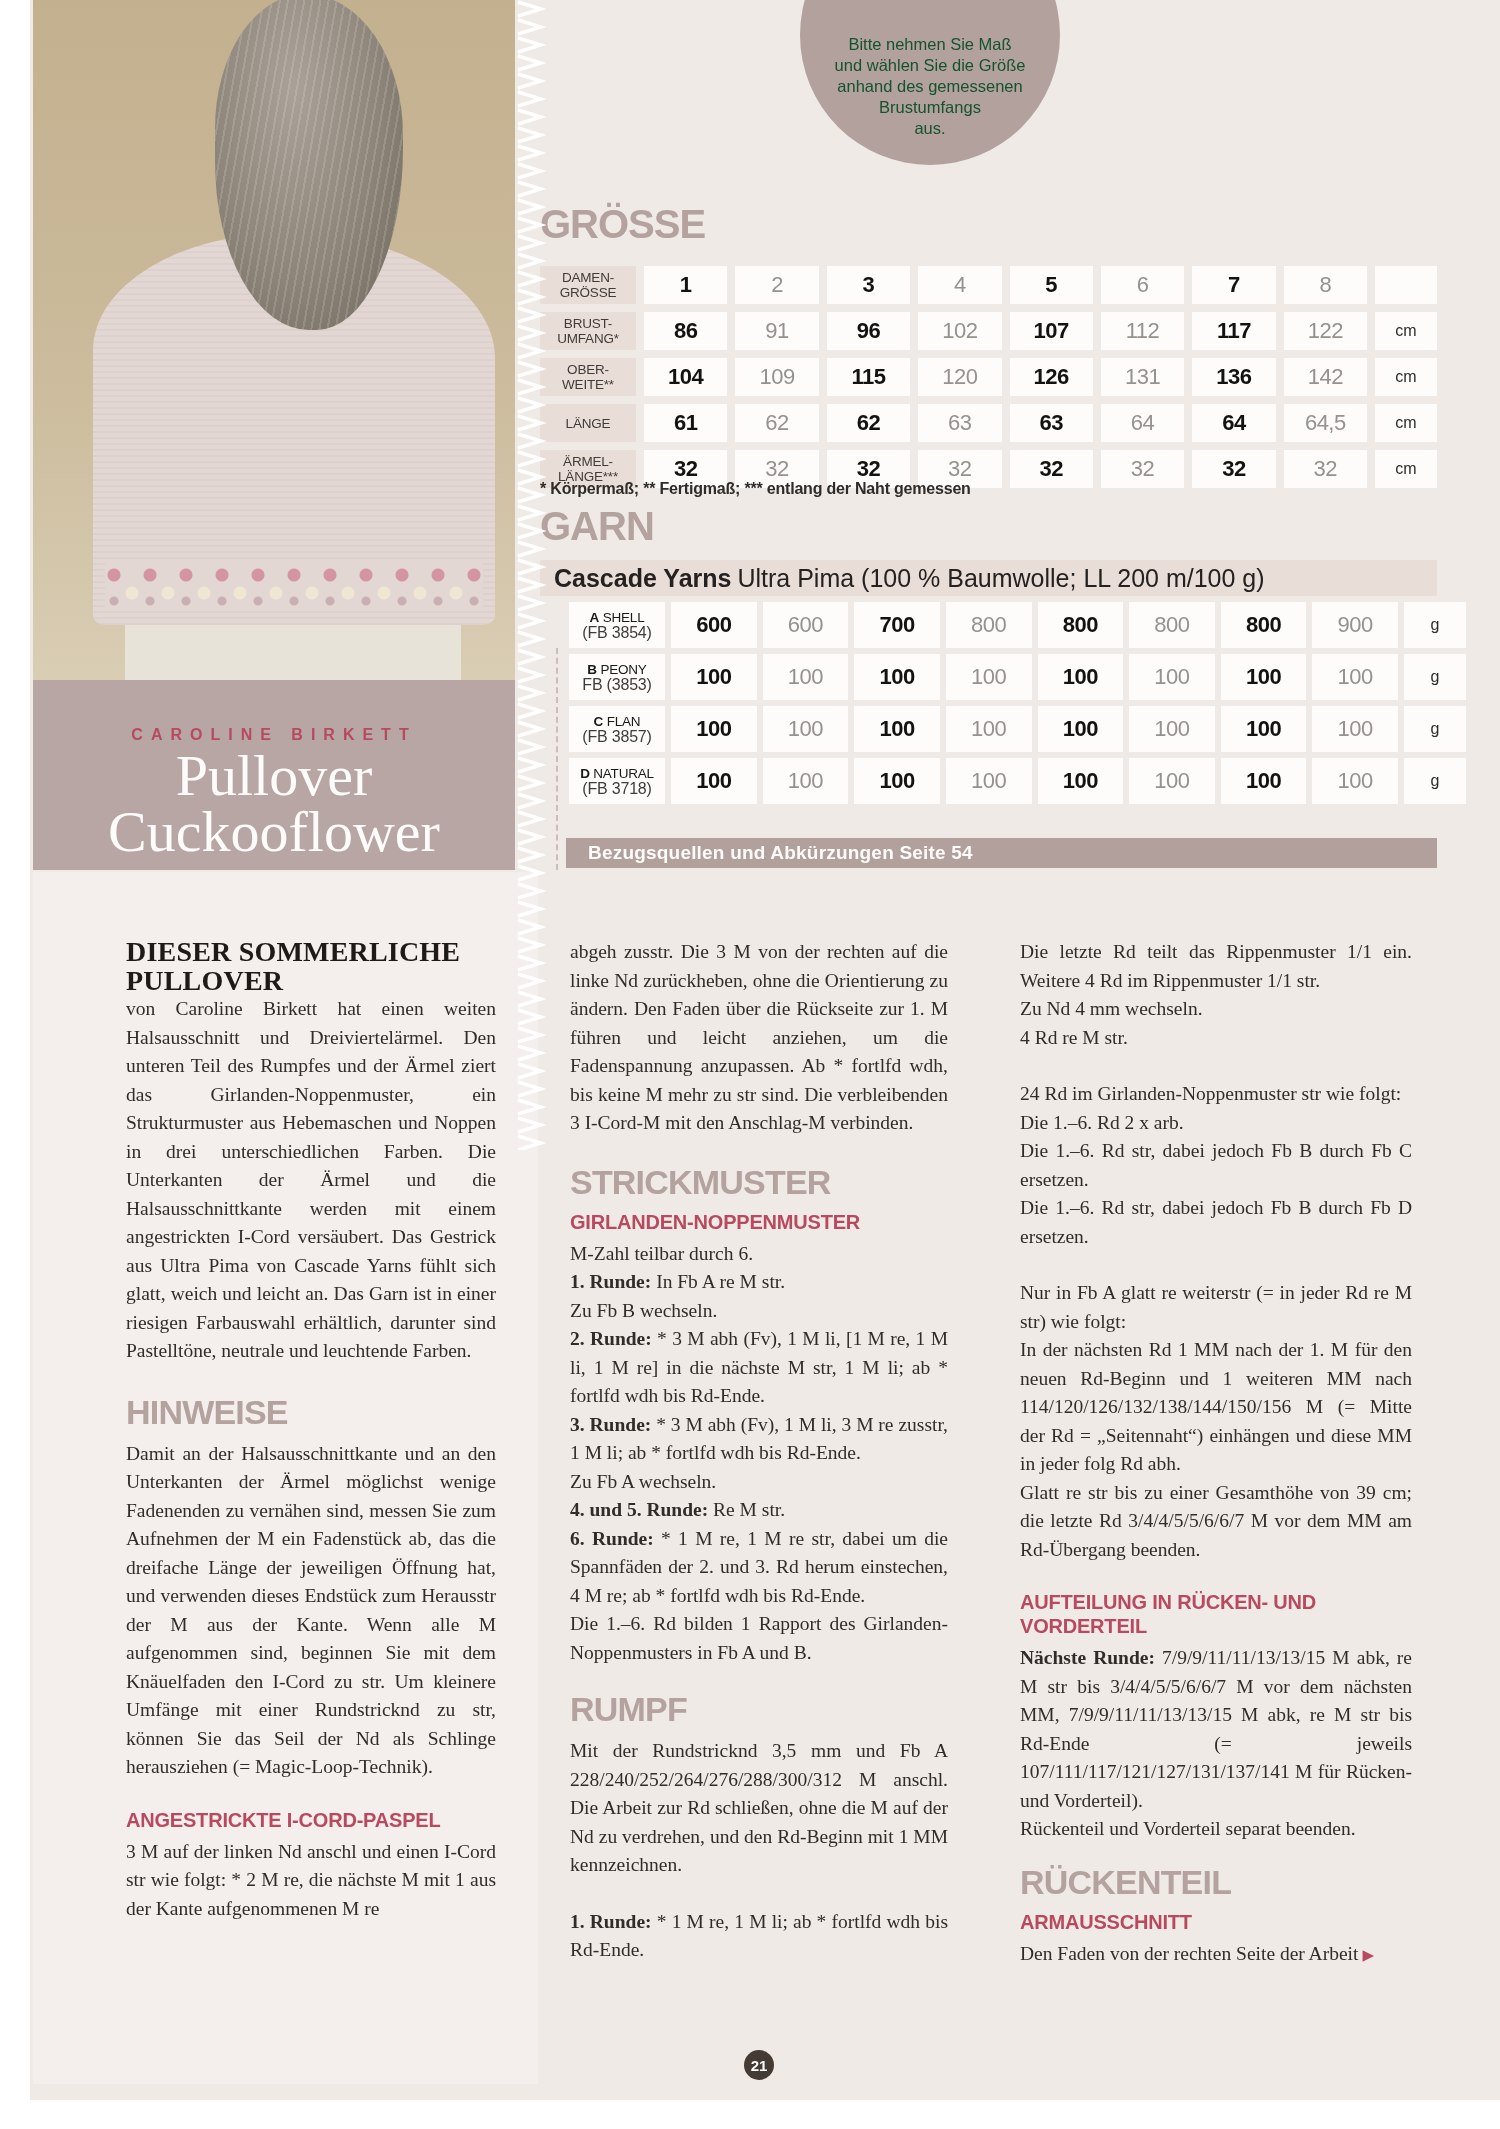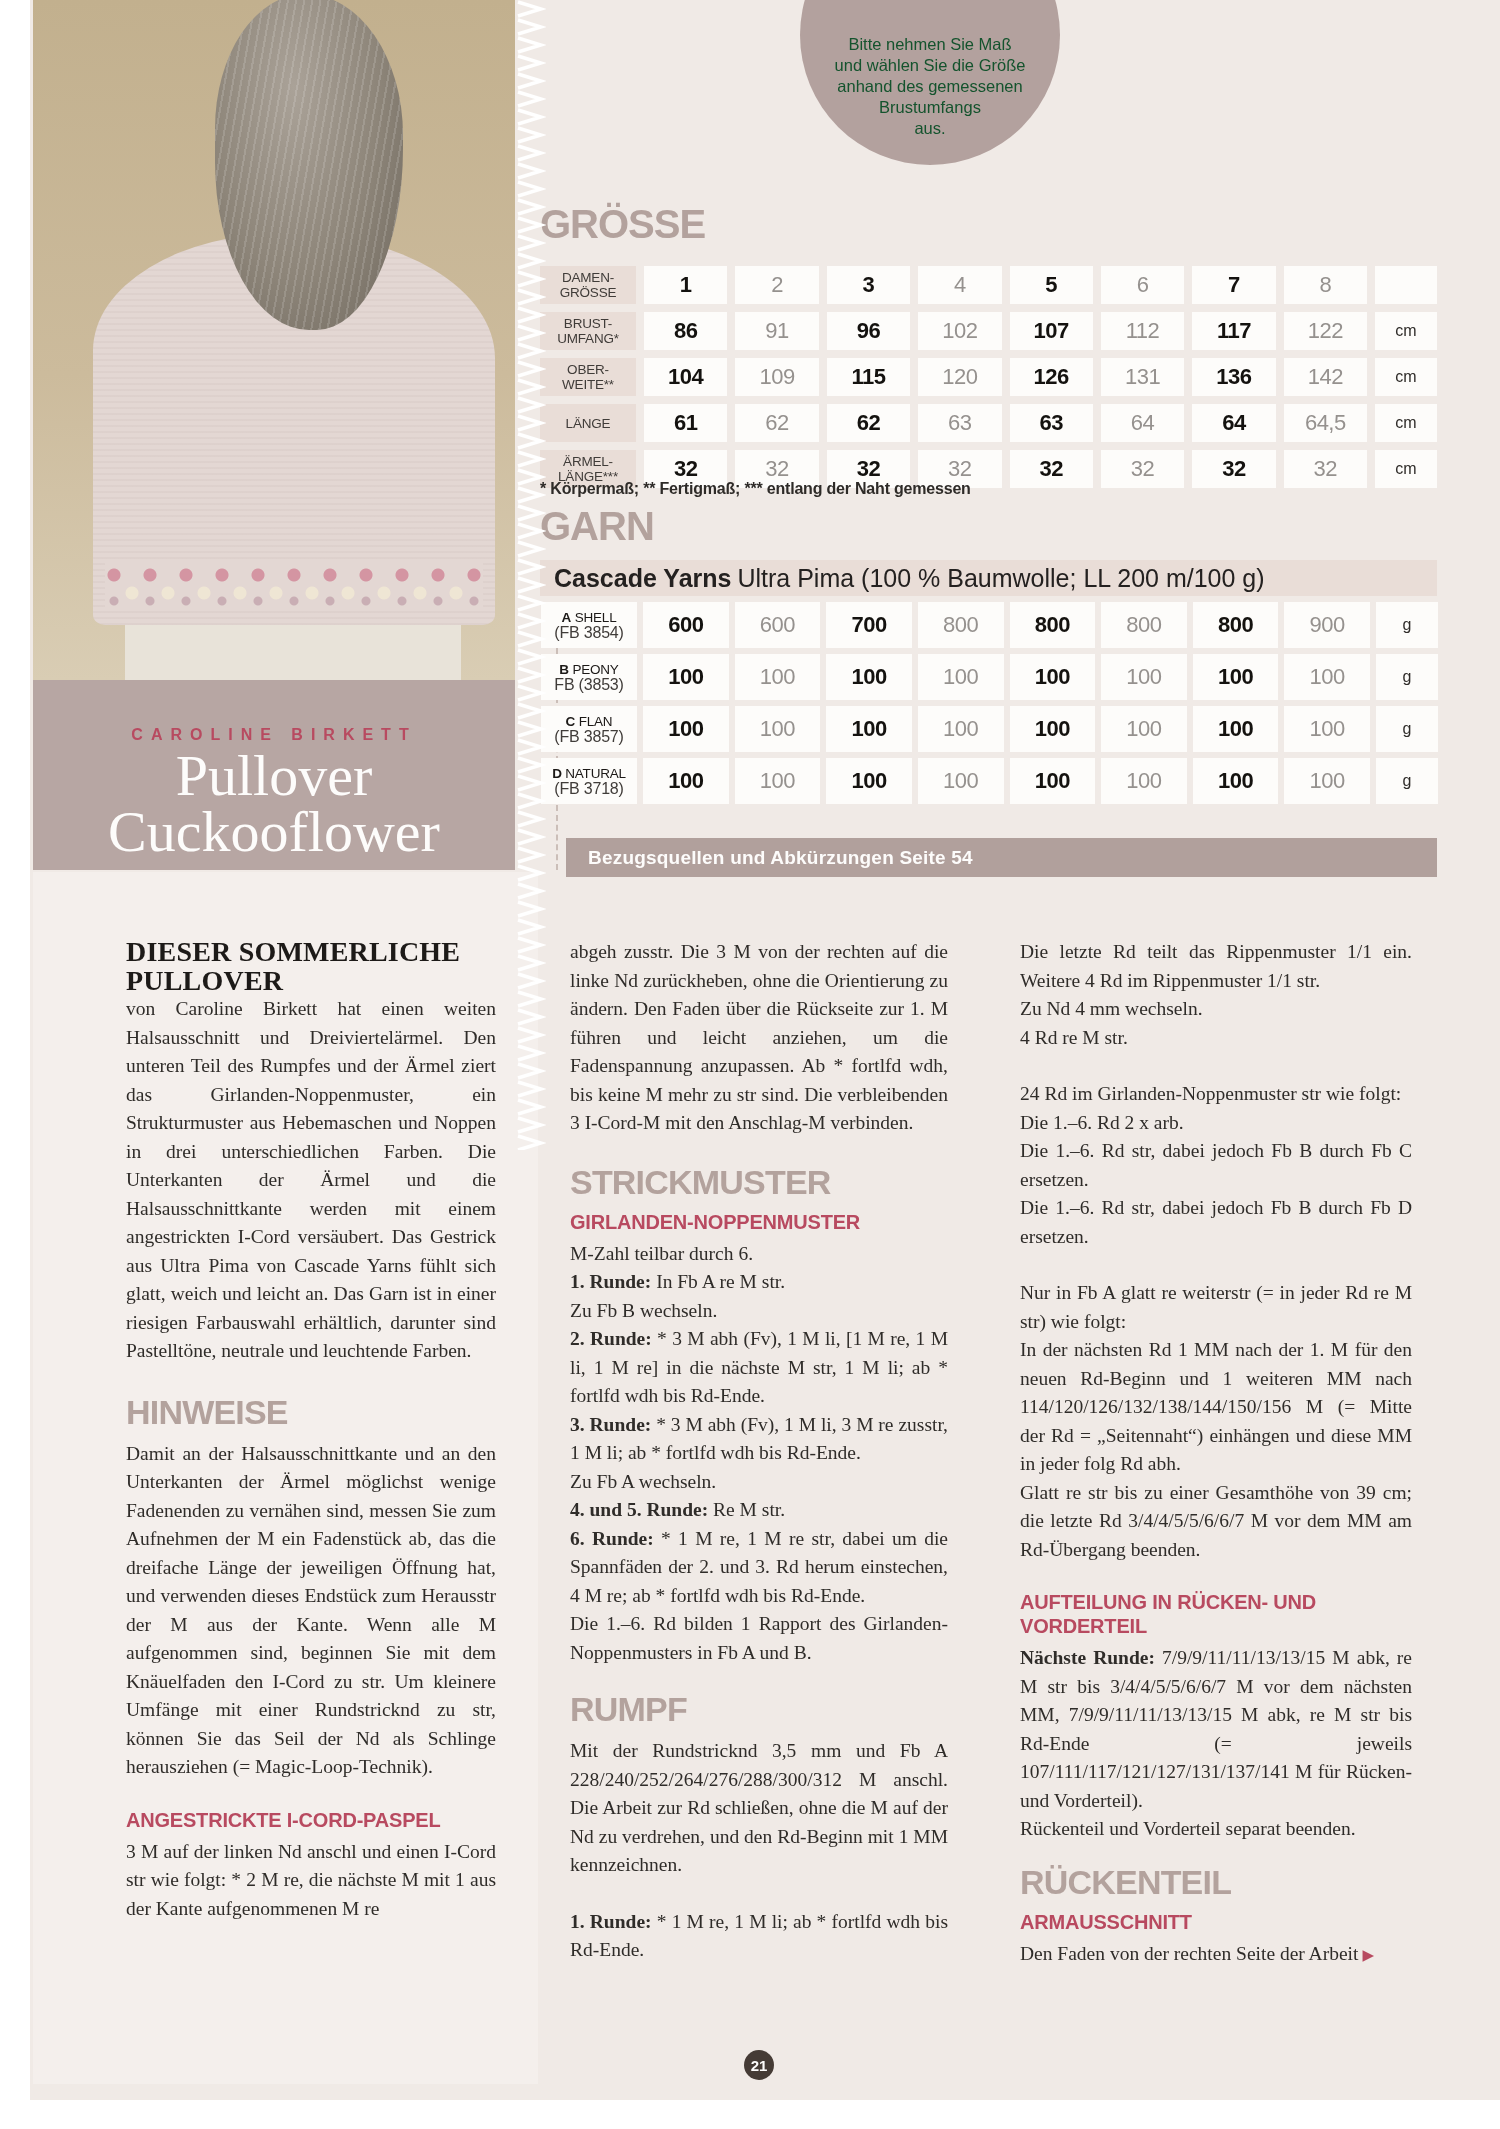--- a/index.html
+++ b/index.html
@@ -40,37 +40,37 @@
           background:#b3a19e;z-index:6;display:flex;align-items:flex-end;justify-content:center;}
   .bubble-text{width:236px;padding-bottom:26px;text-align:center;color:#14532d;
           font-size:16.5px;line-height:21px;white-space:pre-line;}
 
   
   .sec-heading{position:absolute;font-weight:700;font-size:40px;letter-spacing:-1px;
           color:#b3a29d;line-height:1;}
   .size-grid,.yarn-grid{position:absolute;display:grid;
           grid-template-columns:96px repeat(8,1fr) 62px;}
   .size-grid{left:540px;top:266px;width:897px;gap:8px;grid-auto-rows:38px;}
-  .yarn-grid{left:541px;top:602px;width:897px;gap:6px;grid-auto-rows:46px;}
+  .yarn-grid{left:569px;top:602px;width:897px;gap:6px;grid-auto-rows:46px;}
   .cell{background:#fdfcfa;display:flex;flex-direction:column;align-items:center;justify-content:center;}
   .lblp{background:#e9ddd7;}
   .lbl-txt{font-size:13.5px;line-height:15px;letter-spacing:-0.2px;color:#403c39;
           text-align:center;white-space:pre-line;}
   .val{font-size:22px;letter-spacing:-0.5px;color:#95918e;}
   .val.strong{font-weight:700;color:#14120f;}
   .unit{font-size:16px;color:#2f2c29;}
   .yarn-lbl1{font-size:13.5px;line-height:15px;color:#1c1917;letter-spacing:-0.2px;}
   .yarn-lbl1 b{font-weight:700;}
   .yarn-lbl2{font-size:16px;line-height:15px;color:#403c39;letter-spacing:-0.2px;}
   .footnote{position:absolute;left:540px;top:480px;font-size:16px;font-weight:600;
           letter-spacing:-0.2px;color:#2e2b28;}
   .yarn-head{position:absolute;left:540px;top:560px;width:883px;height:36px;background:#e9ddd7;
           display:flex;align-items:center;padding-left:14px;font-size:25px;color:#242120;}
   .yarn-head .b{font-weight:700;margin-right:6px;}
-  .banner{position:absolute;left:566px;top:838px;width:849px;height:39px;background:#b1a09c;
+  .banner{position:absolute;left:566px;top:838px;width:849px;height:30px;background:#b1a09c;
           display:flex;align-items:center;padding-left:22px;color:#fdfcfb;
           font-weight:700;font-size:19px;letter-spacing:0.2px;}
 
   
   .titleblock{position:absolute;left:33px;top:680px;width:482px;height:190px;background:#b7a6a3;
           text-align:center;z-index:2;}
   .byline{margin-top:46px;font-size:16px;font-weight:700;letter-spacing:8px;color:#b84a60;}
   .title1,.title2{font-family:"Liberation Serif", serif;color:#fdfcfb;font-size:58px;line-height:56px;}
   .title1{margin-top:4px;}
 

